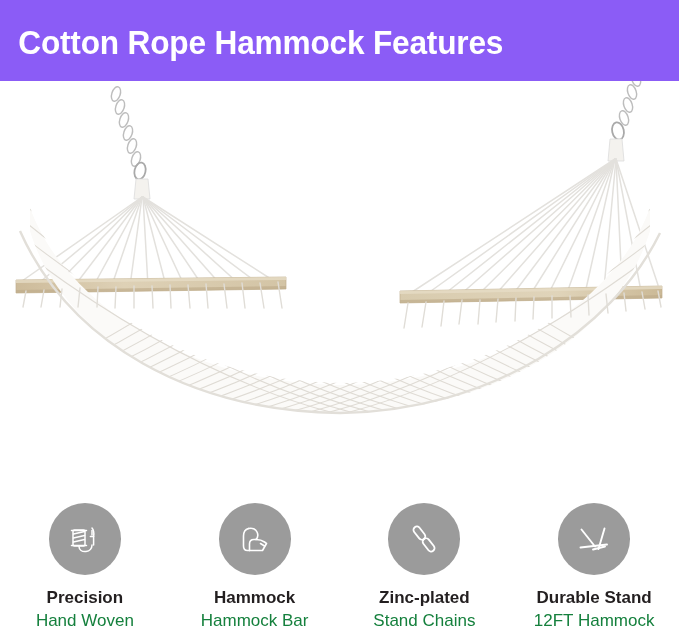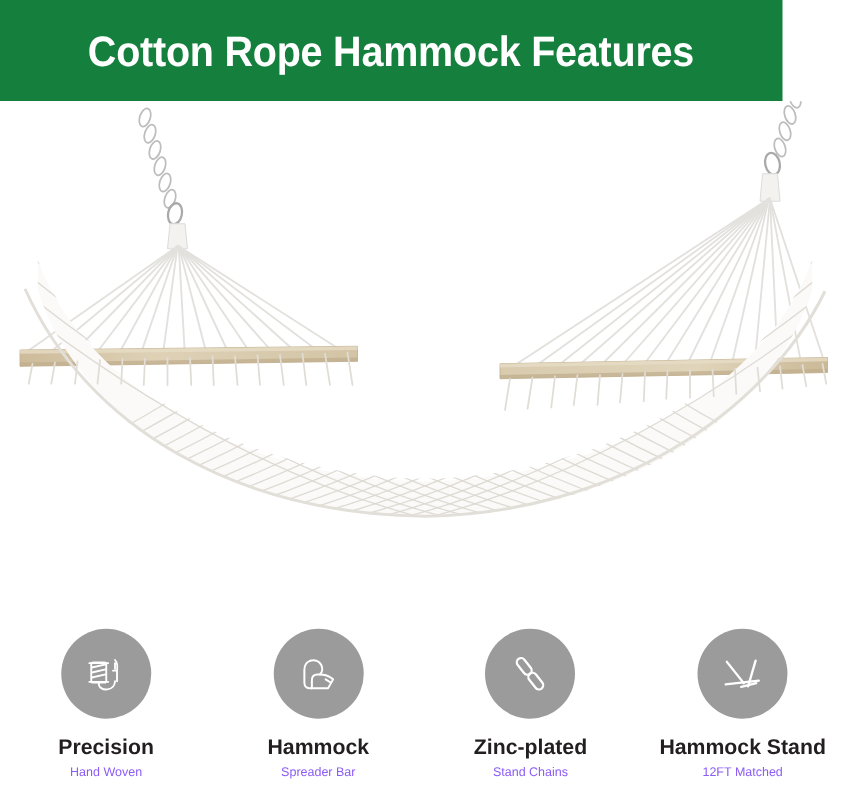--- a/index.html
+++ b/index.html
@@ -7,23 +7,23 @@
     width:679px;height:631px;
     background:#ffffff;
     font-family:"Liberation Sans", sans-serif;
     overflow:hidden;
     position:relative;
   }
   #page{position:relative;width:679px;height:631px;background:#fff;overflow:hidden;}
 
   
   .banner{
-    position:absolute;left:0;top:0;width:626px;height:81px;
-    background:#15803d;
-    display:flex;align-items:center;justify-content:center;
+    position:absolute;left:0;top:0;width:679px;height:81px;
+    background:#8b5cf6;
+    display:flex;align-items:center;justify-content:flex-start;
   }
   .banner-title{
     color:#ffffff;
     font-family:"Liberation Sans", sans-serif;
     font-size:34px;
     font-weight:bold;
     letter-spacing:-0.2px;
     transform:scaleX(0.93);
     white-space:nowrap;
     line-height:1;
@@ -50,21 +50,21 @@
     margin-top:6px;
   }
   .fcircle svg{display:block;}
   .ftitle{
     margin-top:14px;
     font-size:17px;font-weight:bold;color:#231f20;
     line-height:1.1;white-space:nowrap;
   }
   .fsub{
     margin-top:5px;
-    font-size:10px;font-weight:normal;color:#8b5cf6;
+    font-size:17px;font-weight:normal;color:#15803d;
     line-height:1.1;white-space:nowrap;
   }
 </style>
 </head>
 <body>
 
 <div id="page">
 
   <div class="banner">
     <div class="banner-title">Cotton Rope Hammock Features</div>
@@ -293,21 +293,21 @@
       <div class="fcircle">
         <svg width="40" height="40" viewBox="0 0 40 40" fill="none" stroke="#ffffff" stroke-width="1.6" stroke-linecap="round" stroke-linejoin="round">
           <path d="M13.5 9.5 C10 10.5 8.5 13.5 8.5 17 L8.5 27 C8.5 30 10 31.5 12.5 31.5 L14.5 31.5"></path>
           <path d="M13.5 9.5 C17 8.5 20.5 10 22 13 C23.3 15.7 22.8 18.6 21 20.5"></path>
           <path d="M21 20.5 C23.5 20.5 27 21.2 29.5 23 L31.5 24.5 L27.5 31.5 L14.5 31.5"></path>
           <path d="M14.5 31.5 L14.5 25 C14.5 22 16.5 20.5 19 20.5 L21 20.5"></path>
           <path d="M25.5 24.5 L29.5 27"></path>
         </svg>
       </div>
       <div class="ftitle">Hammock</div>
-      <div class="fsub">Spreader Bar</div>
+      <div class="fsub">Hammock Bar</div>
     </div>
 
     <div class="feature">
       <div class="fcircle">
         <svg width="40" height="40" viewBox="0 0 40 40" fill="none" stroke="#ffffff" stroke-width="1.8" stroke-linecap="round" stroke-linejoin="round">
           <g transform="rotate(-38 20 20)">
             <rect x="16.6" y="5" width="6.8" height="15" rx="3.4"></rect>
             <rect x="16.6" y="20" width="6.8" height="15" rx="3.4"></rect>
           </g>
         </svg>
@@ -318,18 +318,18 @@
 
     <div class="feature">
       <div class="fcircle">
         <svg width="40" height="40" viewBox="0 0 40 40" fill="none" stroke="#ffffff" stroke-width="1.9" stroke-linecap="round" stroke-linejoin="round">
           <path d="M7.5 10.5 L21 27.5"></path>
           <path d="M30.5 9.5 L24.5 30"></path>
           <path d="M6.5 28.5 L33 25.5"></path>
           <path d="M19 30.5 L31 27.5"></path>
         </svg>
       </div>
-      <div class="ftitle">Hammock Stand</div>
-      <div class="fsub">12FT Matched</div>
+      <div class="ftitle">Durable Stand</div>
+      <div class="fsub">12FT Hammock</div>
     </div>
 
   </div>
 </div>
 
 </body></html>

